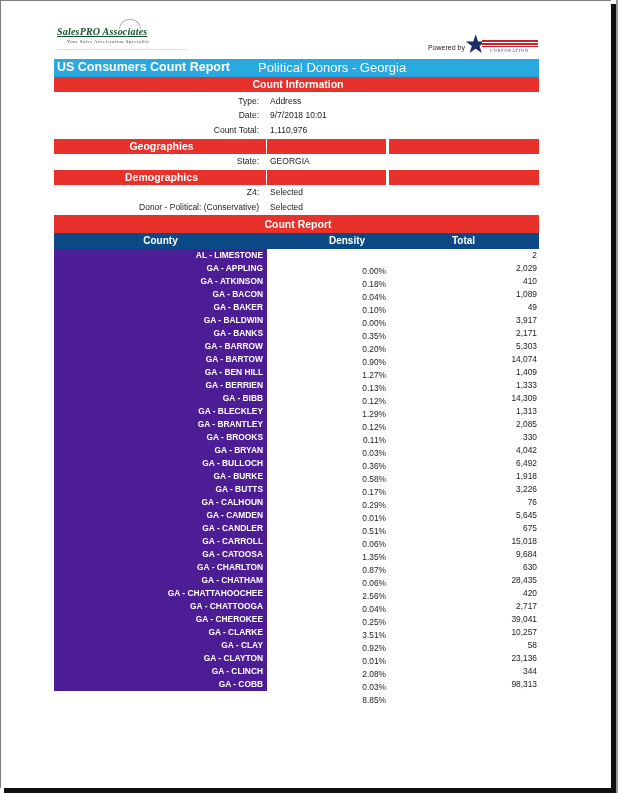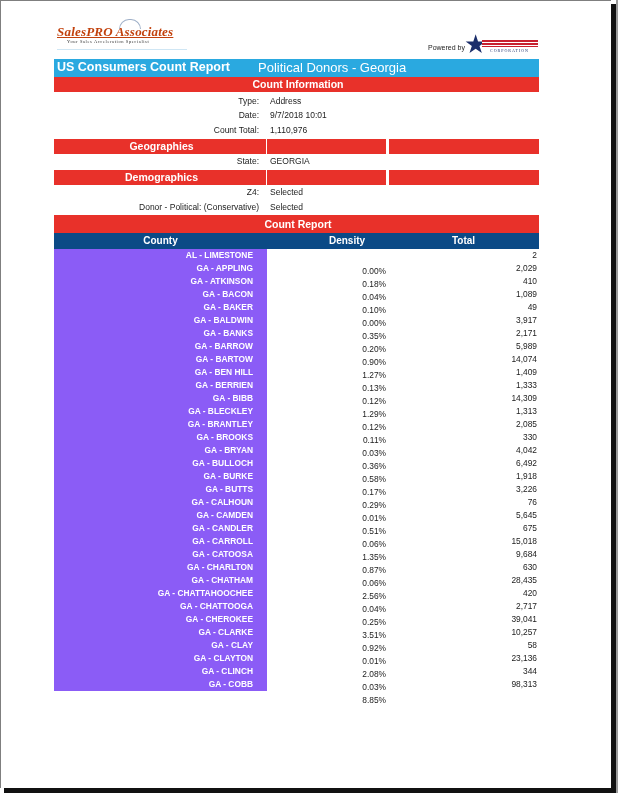--- a/index.html
+++ b/index.html
@@ -9,21 +9,21 @@
     position: absolute; left: 0; top: 0; width: 611px; height: 788px;
     background: #ffffff; border-top: 1px solid #7f7f7f; border-left: 1px solid #7f7f7f;
   }
   .shadow-right { position: absolute; left: 611px; top: 4px; width: 5px; height: 789px; background: #111; }
   .shadow-bottom { position: absolute; left: 4px; top: 788px; width: 612px; height: 5px; background: #111; }
   .gutter { position: absolute; left: 616px; top: 0; width: 2px; height: 793px; background: #9a9a9a; }
 
   .logo-left { position: absolute; left: 56px; top: 24px; width: 130px; height: 26px; }
   .logo-left .brand {
     font-family: "Liberation Serif", serif; font-weight: bold; font-style: italic;
-    font-size: 13px; color: #c2410c; letter-spacing: 0.2px; text-decoration: underline; display: block; line-height: 14px;
+    font-size: 10px; color: #14532d; letter-spacing: 0.2px; text-decoration: underline; display: block; line-height: 14px;
   }
   .logo-left .tag { font-family: "Liberation Serif", serif; font-size: 4.5px; color: #333; display: block; margin-left: 10px; letter-spacing: 0.6px; }
   .logo-left .arch { position: absolute; left: 62px; top: -6px; width: 22px; height: 10px; border: 1px solid #9fb0c8; border-bottom: none; border-radius: 11px 11px 0 0; }
   .logo-left .underline { position: absolute; left: 0; top: 24px; width: 130px; height: 1px; background: #cfe6f4; }
 
   .powered { position: absolute; left: 427px; top: 43px; font-size: 7px; color: #222; }
   .logo-right { position: absolute; left: 463px; top: 26px; width: 76px; height: 28px; }
   .logo-right .usdata { position: absolute; left: 40px; top: 0; font-family: "Liberation Serif", serif; font-weight: bold; font-size: 11px; color: #1c2f6b; margin-top: 36px; }
   .logo-right .stripes { position: absolute; left: 18px; top: 13px; width: 56px; height: 7px;
     background: repeating-linear-gradient(180deg, #c8202f 0 1.5px, #ffffff 1.5px 3px); }
@@ -38,21 +38,21 @@
   .redcell { position: absolute; height: 15px; background: #e8312a; }
 
   .kv-label { position: absolute; right: 352px; font-size: 8.5px; color: #222; text-align: right; white-space: nowrap; }
   .kv-value { position: absolute; left: 269px; font-size: 8.5px; color: #222; white-space: nowrap; }
 
   .thead { position: absolute; left: 53px; top: 232px; width: 485px; height: 16px; background: #0b4a86; color: #fff; font-weight: bold; font-size: 10px; }
   .thead span { position: absolute; top: 2px; text-align: center; }
 
   .tbody { position: absolute; left: 53px; top: 248px; width: 485px; }
   .row { position: relative; height: 13px; font-size: 8.4px; line-height: 13px; }
-  .row .county { position: absolute; left: 0; width: 213px; height: 13px; background: #8b5cf6; color: #fff; font-weight: bold; text-align: right; padding-right: 14px; white-space: nowrap; }
+  .row .county { position: absolute; left: 0; width: 213px; height: 13px; background: #4c1d95; color: #fff; font-weight: bold; text-align: right; padding-right: 4px; white-space: nowrap; }
   .row .density { position: absolute; left: 213px; width: 121px; text-align: right; padding-right: 2px; color: #222; margin-top: 16px; }
   .row .total { position: absolute; left: 334px; width: 151px; text-align: right; padding-right: 2px; color: #222; }
 </style>
 </head>
 <body>
 
 <div class="gutter"></div>
 <div class="shadow-right"></div>
 <div class="shadow-bottom"></div>
 
@@ -140,21 +140,21 @@
         <span class="total">3,917</span>
       </div>
       <div class="row">
         <span class="county">GA - BANKS</span>
         <span class="density">0.20%</span>
         <span class="total">2,171</span>
       </div>
       <div class="row">
         <span class="county">GA - BARROW</span>
         <span class="density">0.90%</span>
-        <span class="total">5,989</span>
+        <span class="total">5,303</span>
       </div>
       <div class="row">
         <span class="county">GA - BARTOW</span>
         <span class="density">1.27%</span>
         <span class="total">14,074</span>
       </div>
       <div class="row">
         <span class="county">GA - BEN HILL</span>
         <span class="density">0.13%</span>
         <span class="total">1,409</span>

